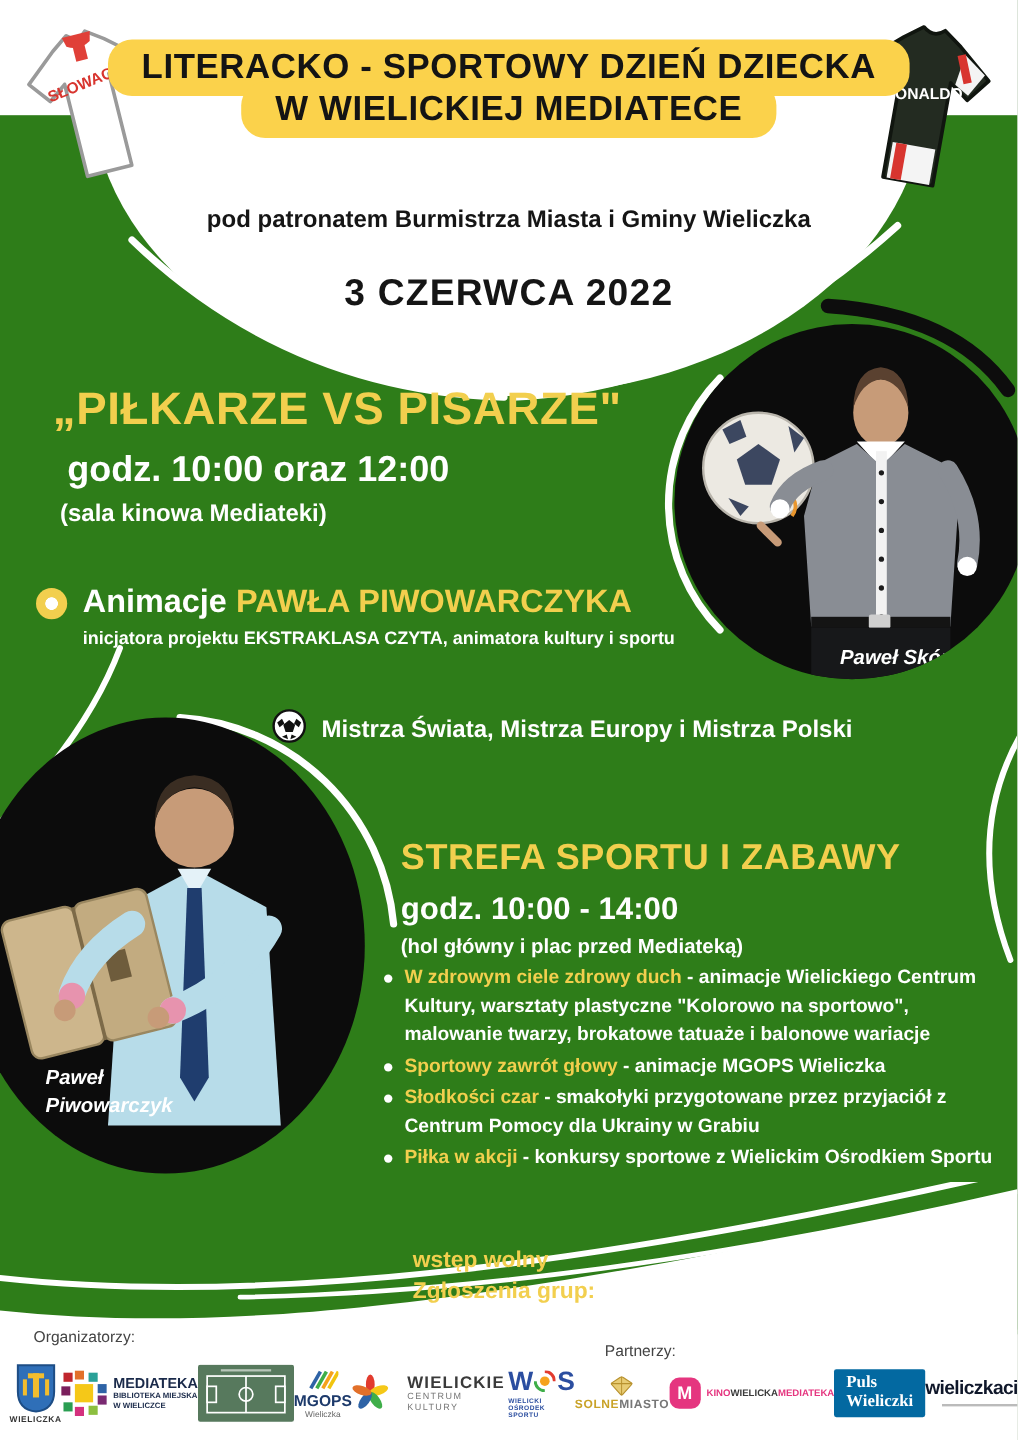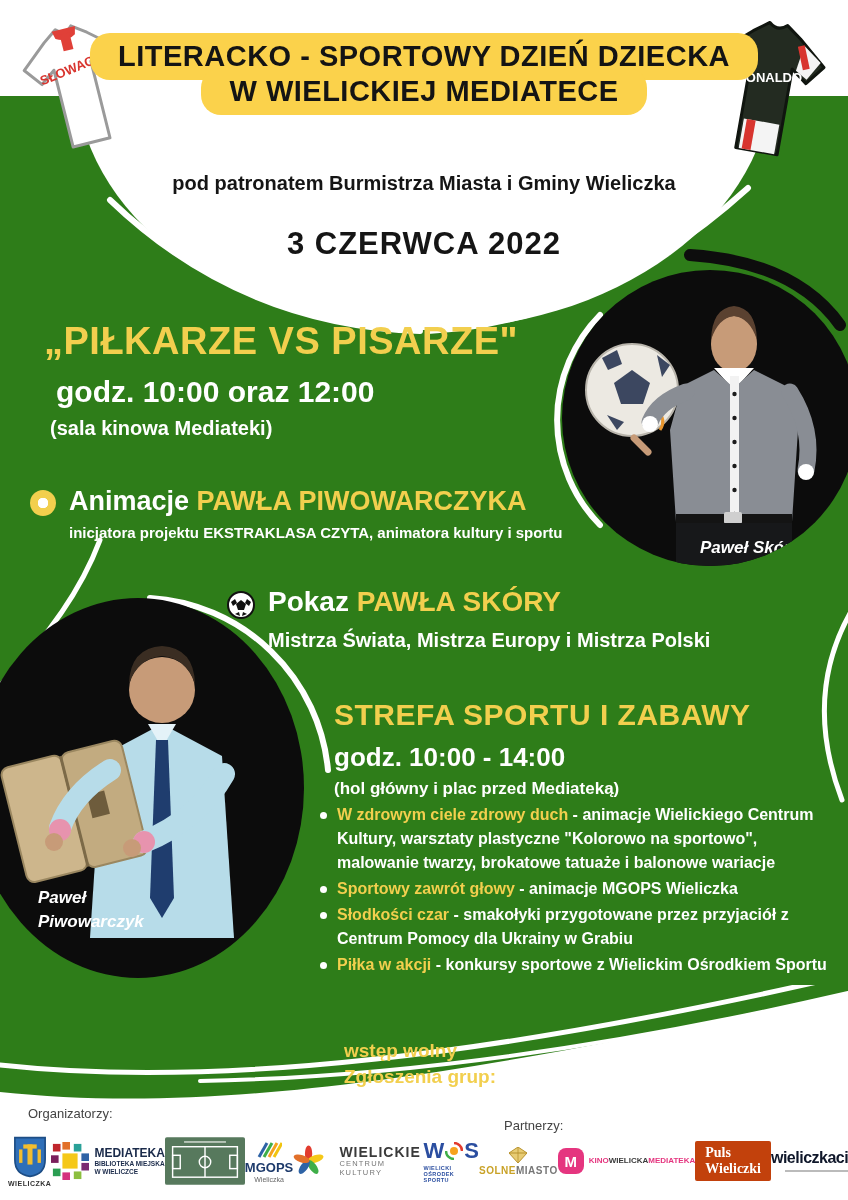--- a/index.html
+++ b/index.html
@@ -80,21 +80,21 @@
   .wos .sub{font-size:5.5px;font-weight:bold;color:#2b4ea0;letter-spacing:.4px;margin-top:1px;}
   .solne .row{display:flex;line-height:1;margin-top:1px;}
   .solne .p1{font-size:10px;font-weight:bold;color:#c9a227;letter-spacing:.5px;}
   .solne .p2{font-size:10px;font-weight:bold;color:#777;letter-spacing:.5px;}
   .kino{flex-direction:row;gap:5px;}
   .kino .m{width:26px;height:26px;border-radius:8px;background:#e5357f;color:#fff;font-weight:bold;
            font-size:15px;display:flex;align-items:center;justify-content:center;}
   .kino .txt{display:flex;flex-direction:row;line-height:1.1;}
   .kino .k1{font-size:8px;font-weight:bold;color:#e5357f;}
   .kino .k2{font-size:8px;font-weight:bold;color:#3a3a3a;}
-  .puls .box{background:#c2410c;border-radius:2px;padding:4px 10px;color:#fff;
+  .puls .box{background:#0369a1;border-radius:2px;padding:4px 10px;color:#fff;
              font-family:"Liberation Serif", serif;font-weight:bold;font-size:14px;}
   .city .row{display:flex;align-items:flex-start;gap:1px;}
   .city .t{font-size:16px;font-weight:bold;color:#0f172a;letter-spacing:-.5px;line-height:1;}
   .city .dot{width:9px;height:9px;border-radius:50%;background:#e02020;position:relative;}
   .city .dot::after{content:"";position:absolute;left:2.5px;top:2.5px;width:4px;height:4px;border-radius:50%;background:#fff;}
   .city .bar{width:72px;height:2px;background:#bbb;margin-top:2px;}
 </style>
 </head>
 <body>
 
@@ -164,21 +164,20 @@
   <div class="pokaz">
     <svg width="30" height="30" viewBox="0 0 30 30" style="margin-top:4px">
       <circle cx="15" cy="15" r="13" fill="#fff" stroke="#111" stroke-width="2"></circle>
       <polygon points="15,10 20,14 18,20 12,20 10,14" fill="#111"></polygon>
       <polygon points="5,12 9,9 11,13 7,16" fill="#111"></polygon>
       <polygon points="21,9 25,12 23,16 19,13" fill="#111"></polygon>
       <polygon points="9,24 13,22 14,26" fill="#111"></polygon>
       <polygon points="21,24 17,22 16,26" fill="#111"></polygon>
     </svg>
     <div>
-      <div class="l1"><span>Pokaz</span> <span class="yel">PAWŁA SKÓRY</span></div>
       <div class="sub">
         <div>Mistrza Świata, Mistrza Europy i Mistrza Polski</div>
       </div>
     </div>
   </div>
 
   <div class="photo-right">
     <svg width="296" height="296" viewBox="0 0 296 296">
       <circle cx="70" cy="120" r="46" fill="#ece9e2" stroke="#b9b5ac" stroke-width="2"></circle>
       <polygon points="70,100 88,113 81,134 59,134 52,113" fill="#3c4760"></polygon>

